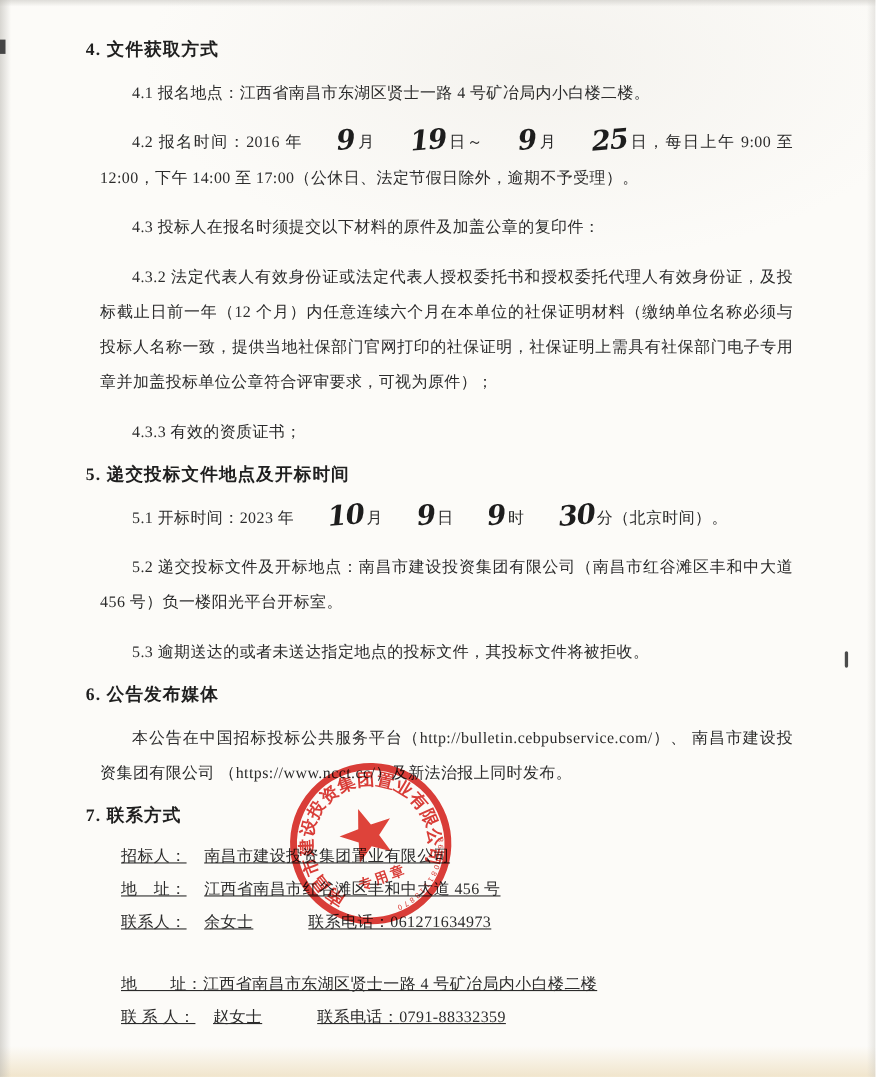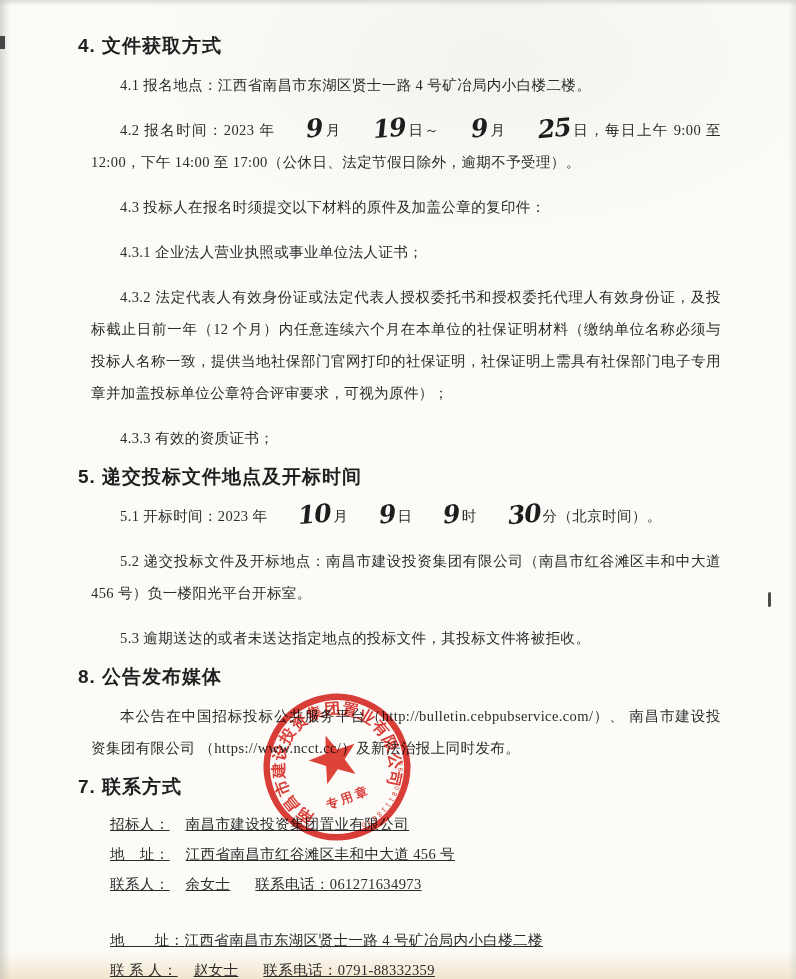--- a/index.html
+++ b/index.html
@@ -15,41 +15,41 @@
       linear-gradient(90deg, rgba(185,183,177,.55), rgba(185,183,177,0) 10px),
       linear-gradient(270deg, rgba(205,203,198,.45), rgba(205,203,198,0) 8px),
       linear-gradient(180deg, rgba(198,196,191,.55), rgba(198,196,191,0) 6px),
       linear-gradient(0deg, #f1e5cc, rgba(241,229,204,0) 28px),
       radial-gradient(520px 260px at 62% 6%, rgba(222,218,210,.25), rgba(222,218,210,0) 70%),
       #fcfbf8;
     padding:36px 62px 0 78px;
     box-sizing:border-box;
   }
   .sec-title{
-    font-family:Liberation Sans, sans-serif;
-    font-weight:bold;font-size:19px;color:#1f1f1f;
+    font-family:Liberation Serif, serif;
+    font-weight:bold;font-size:16px;color:#1f1f1f;
     margin:20px 0 10px;line-height:20px;letter-spacing:1px;
   }
   .sec-title:first-child{margin-top:0;}
   .para{
     margin:13px;line-height:32px;text-align:justify;
     text-indent:2em;color:#2b2b2b;
   }
   .hand{
     font-family:"DejaVu Serif",serif;
     font-style:italic;font-weight:600;
     font-size:25px;line-height:0;
     display:inline-block;transform:rotate(-5deg);
     vertical-align:-3px;letter-spacing:-1px;padding:0 2px;
     color:#1d1d1d;
   }
   .rows{margin-top:12px;}
   .row{padding-left:32px;line-height:30px;white-space:nowrap;text-decoration:underline;}
   .row .val{margin-left:16px;}
-  .row .pair2{margin-left:25px;}
+  .row .pair2{margin-left:50px;}
   .agency{margin-top:26px;}
   .seal{
     position:absolute;left:258px;top:688px;
     width:158px;height:158px;
     transform:rotate(-20deg);
     mix-blend-mode:multiply;
     opacity:.88;
     pointer-events:none;
   }
   .scan-dash{
@@ -62,36 +62,35 @@
   }
 </style>
 </head>
 <body>
 
 <div class="page">
 
   <section>
     <h2 class="sec-title">4. 文件获取方式</h2>
     <p class="para">4.1 报名地点：江西省南昌市东湖区贤士一路 4 号矿冶局内小白楼二楼。</p>
-    <p class="para"><span>4.2 报名时间：2023 年</span><span class="hand">9</span><span>月</span><span class="hand">19</span><span>日～</span><span class="hand">9</span><span>月</span><span class="hand">25</span><span>日，每日上午 9:00 至 12:00，下午 14:00 至 17:00（公休日、法定节假日除外，逾期不予受理）。</span></p>
+    <p class="para"><span>4.2 报名时间：2016 年</span><span class="hand">9</span><span>月</span><span class="hand">19</span><span>日～</span><span class="hand">9</span><span>月</span><span class="hand">25</span><span>日，每日上午 9:00 至 12:00，下午 14:00 至 17:00（公休日、法定节假日除外，逾期不予受理）。</span></p>
     <p class="para">4.3 投标人在报名时须提交以下材料的原件及加盖公章的复印件：</p>
-    <p class="para">4.3.1 企业法人营业执照或事业单位法人证书；</p>
     <p class="para">4.3.2 法定代表人有效身份证或法定代表人授权委托书和授权委托代理人有效身份证，及投标截止日前一年（12 个月）内任意连续六个月在本单位的社保证明材料（缴纳单位名称必须与投标人名称一致，提供当地社保部门官网打印的社保证明，社保证明上需具有社保部门电子专用章并加盖投标单位公章符合评审要求，可视为原件）；</p>
     <p class="para">4.3.3 有效的资质证书；</p>
   </section>
 
   <section>
     <h2 class="sec-title">5. 递交投标文件地点及开标时间</h2>
     <p class="para"><span>5.1 开标时间：2023 年</span><span class="hand">10</span><span>月</span><span class="hand">9</span><span>日</span><span class="hand">9</span><span>时</span><span class="hand">30</span><span>分（北京时间）。</span></p>
     <p class="para">5.2 递交投标文件及开标地点：南昌市建设投资集团有限公司（南昌市红谷滩区丰和中大道 456 号）负一楼阳光平台开标室。</p>
     <p class="para">5.3 逾期送达的或者未送达指定地点的投标文件，其投标文件将被拒收。</p>
   </section>
 
   <section>
-    <h2 class="sec-title">8. 公告发布媒体</h2>
+    <h2 class="sec-title">6. 公告发布媒体</h2>
     <p class="para">本公告在中国招标投标公共服务平台（http://bulletin.cebpubservice.com/）、 南昌市建设投资集团有限公司 （https://www.ncct.cc/）及新法治报上同时发布。</p>
   </section>
 
   <section>
     <h2 class="sec-title">7. 联系方式</h2>
     <div class="rows">
       <div class="row"><span class="lbl">招标人：</span><span class="val">南昌市建设投资集团置业有限公司</span></div>
       <div class="row"><span class="lbl">地　址：</span><span class="val">江西省南昌市红谷滩区丰和中大道 456 号</span></div>
       <div class="row"><span class="lbl">联系人：</span><span class="val">余女士</span><span class="pair2">联系电话：</span><span>061271634973</span></div>
     </div>

